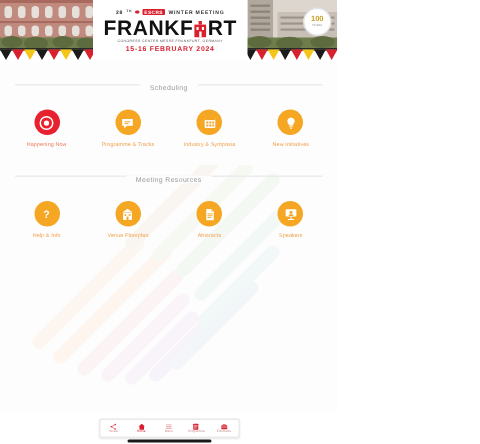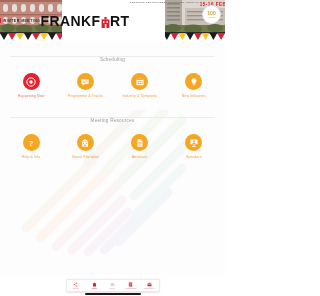--- a/index.html
+++ b/index.html
@@ -44,22 +44,22 @@
     width: 100%; height: 34px;
   }
   .bunting {
     position: absolute; bottom: 0; left: 0;
     width: 100%; height: 9px;
   }
 
   .banner-center {
     position: absolute;
     left: 62px; right: 60px; top: 0; height: 41px;
-    display: flex; flex-direction: row;
-    justify-content: center;
+    display: flex; flex-direction: column;
+    align-items: center; justify-content: center;
     background: #fff;
     z-index: 3;
   }
   .kicker {
     font-size: 3.4px; letter-spacing: .55px; font-weight: bold;
     color: #2b2b2b; white-space: nowrap;
     display: flex; align-items: center; gap: 2px;
   }
   .kicker .escrs {
     background: #d8202f; color: #fff;

